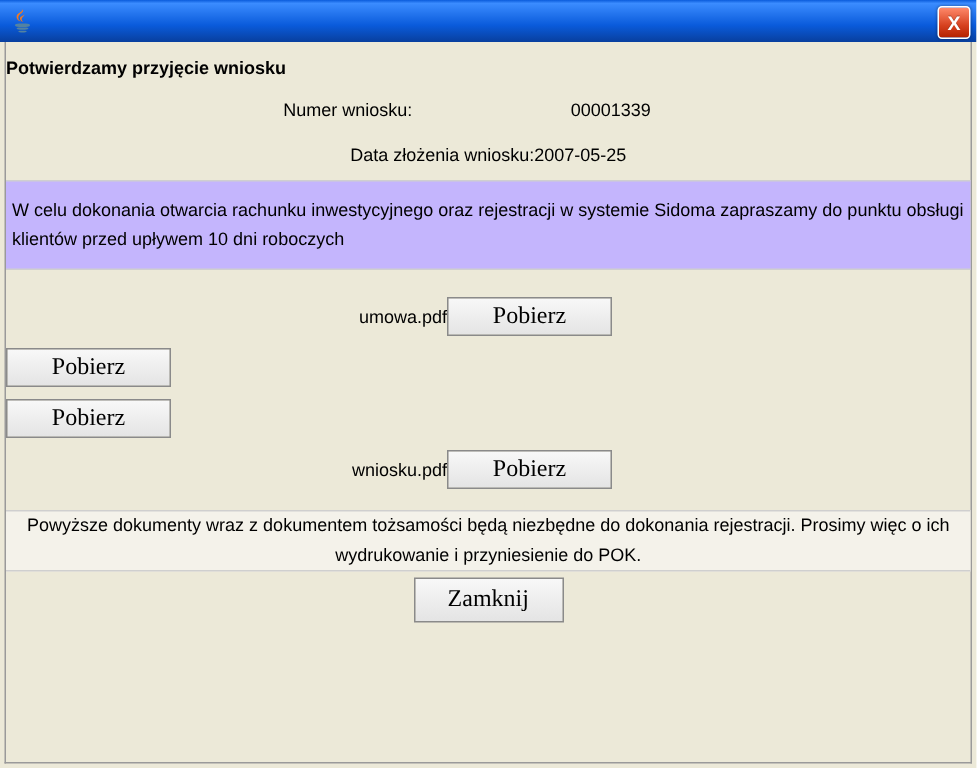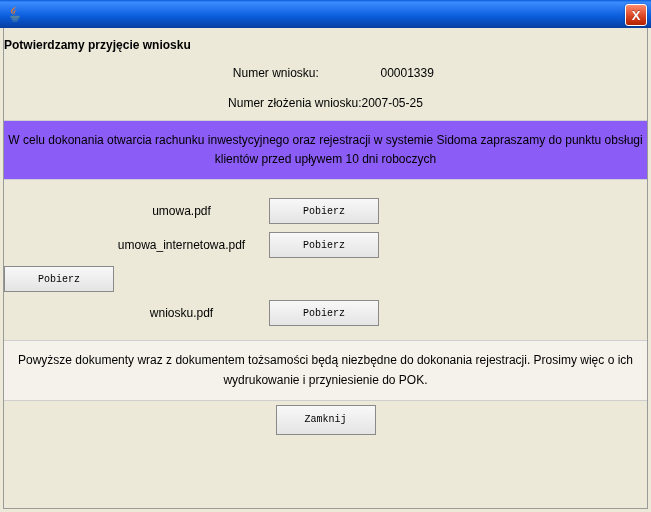--- a/index.html
+++ b/index.html
@@ -4,29 +4,29 @@
 <style>
   html,body{margin:0;padding:0;font-family:Tahoma,Arial,sans-serif;font-size:12px;background:#fff}
   #win{width:651px;height:512px;position:relative;background:#ece9d8}
   #titlebar{height:28px;background:linear-gradient(to bottom,#0a5bdb 0%,#3b8cff 8%,#0a5bdb 60%,#083f9e 100%);position:relative}
   #tb-icon{position:absolute;left:6px;top:5px;width:18px;height:18px}
   #close{position:absolute;right:4px;top:4px;width:20px;height:20px;background:linear-gradient(to bottom,#ff8a6b,#d6411f 60%,#b32100);border:1px solid #fff;border-radius:3px;box-shadow:0 0 2px rgba(0,0,0,.4);display:flex;align-items:center;justify-content:center;cursor:default}
   #close span{color:#fff;font-weight:bold;font-family:Arial;font-size:13px;line-height:1;text-shadow:0 -1px 0 rgba(0,0,0,.3)}
   #content{position:absolute;left:3px;right:3px;top:28px;bottom:3px;background:#ece9d8;border:1px solid #9a9a9a;border-top:none}
   .row-title{font-weight:bold;padding:10px 0 8px}
   .row-num{padding:6px 0;text-align:center}
-  .row-num .lbl{display:inline-block;width:130px;text-align:right}
+  .row-num .lbl{display:inline-block;width:130px;text-align:left}
   .row-num .val{display:inline-block;width:110px;text-align:center;margin-left:30px}
   .row-date{padding:10px 0;text-align:center}
-  .row-info{padding:10px 4px;text-align:center;border-top:1px solid #cfcfcf;border-bottom:1px solid #cfcfcf;background:#8b5cf6;line-height:1.6}
+  .row-info{padding:10px 4px;border-top:1px solid #cfcfcf;border-bottom:1px solid #cfcfcf;background:#c4b5fd;line-height:1.6}
   .files{padding:14px 0 10px}
   .file-row{display:flex;align-items:center;justify-content:flex-start;padding:4px 0}
-  .file-name{width:175px;text-align:center;margin-left:90px}
-  .btn{width:110px;height:26px;background:linear-gradient(to bottom,#f8f8f8,#e4e4e4);border:1px solid #8a8a8a;font-family:Liberation Mono, monospace;font-size:10px;cursor:default}
-  .row-foot{padding:10px 14px;text-align:center;border-top:1px solid #cfcfcf;border-bottom:1px solid #cfcfcf;background:#f4f2ea;line-height:1.6}
+  .file-name{width:175px;text-align:right;margin-left:119px}
+  .btn{width:110px;height:26px;background:linear-gradient(to bottom,#f8f8f8,#e4e4e4);border:1px solid #8a8a8a;font-family:Liberation Serif, serif;font-size:16px;cursor:default}
+  .row-foot{padding:0 14px;text-align:center;border-top:1px solid #cfcfcf;border-bottom:1px solid #cfcfcf;background:#f4f2ea;line-height:1.6}
   .close-row{padding:4px 0;text-align:center}
 </style>
 </head>
 <body>
 
 <div id="win">
   <div id="titlebar">
     <span id="tb-icon">
       <svg viewBox="0 0 32 32" width="18" height="18">
         <path d="M16 2c3 4-5 5-5 10 0 3 4 5 4 5s-6-1-6-6c0-5 7-5 7-9z" fill="#f47a20"></path>
@@ -44,32 +44,31 @@
   <div id="content">
 
     <div class="row-title">Potwierdzamy przyjęcie wniosku</div>
 
     <div class="row-num">
       <span class="lbl">Numer wniosku:</span>
       <span class="val">00001339</span>
     </div>
 
     <div class="row-date">
-      <span>Numer złożenia wniosku:</span><span>2007-05-25</span>
+      <span>Data złożenia wniosku:</span><span>2007-05-25</span>
     </div>
 
     <div class="row-info">W celu dokonania otwarcia rachunku inwestycyjnego oraz rejestracji w systemie Sidoma zapraszamy do punktu obsługi klientów przed upływem 10 dni roboczych</div>
 
     <div class="files">
       <div class="file-row">
         <span class="file-name">umowa.pdf</span>
         <button class="btn">Pobierz</button>
       </div>
       <div class="file-row">
-        <span class="file-name">umowa_internetowa.pdf</span>
         <button class="btn">Pobierz</button>
       </div>
       <div class="file-row">
         <button class="btn">Pobierz</button>
       </div>
       <div class="file-row">
         <span class="file-name">wniosku.pdf</span>
         <button class="btn">Pobierz</button>
       </div>
     </div>

